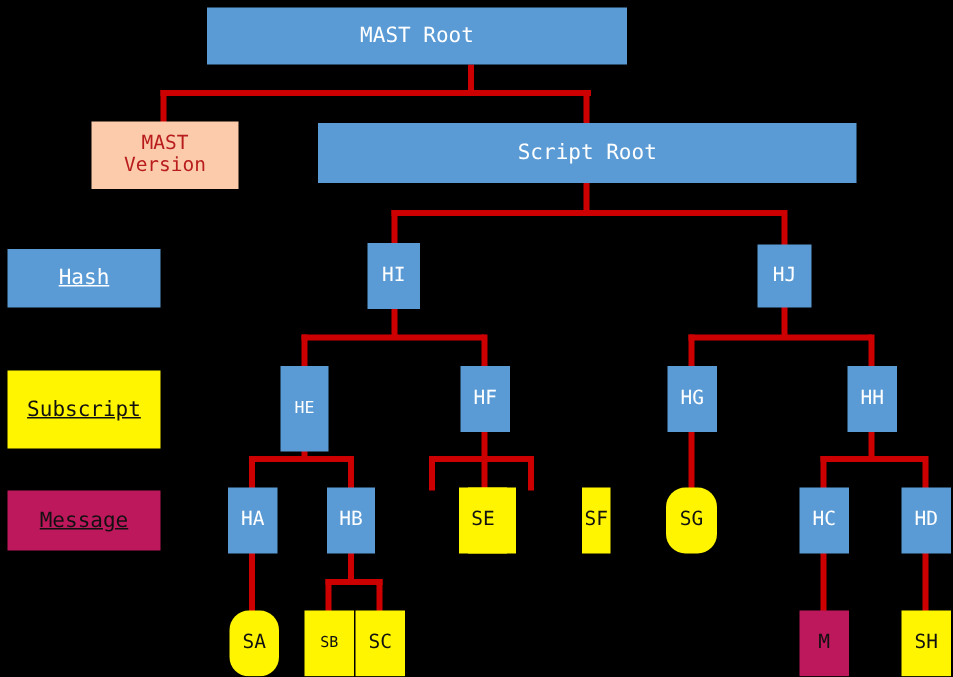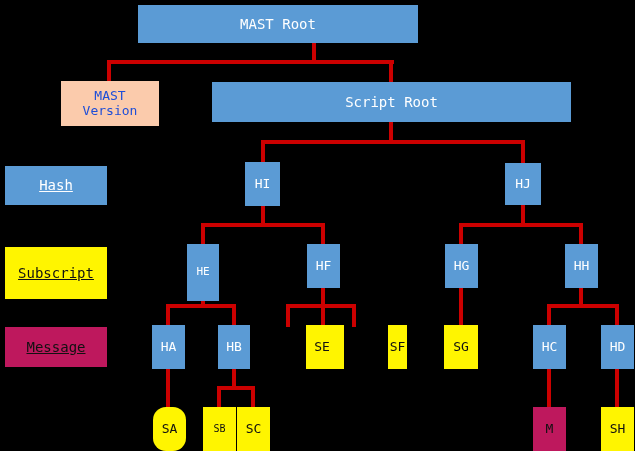--- a/index.html
+++ b/index.html
@@ -34,21 +34,21 @@
   .node.subscript {
     background: #FFF500;
     color: #111111;
   }
   .node.message {
     background: #be185d;
     color: #111111;
   }
   .node.version {
     background: #FBCBAC;
-    color: #1d4ed8;
+    color: #b91c1c;
   }
   .edge {
     position: absolute;
     background: #CC0000;
     z-index: 1;
   }
   .legend-box {
     position: absolute;
     box-sizing: border-box;
     display: flex;
@@ -110,21 +110,21 @@
       <div class="node hash" style="left: 505px; top: 163px; width: 36px; height: 42px; font-size: 13px;">HJ</div>
       <div class="node hash" style="left: 187px; top: 244px; width: 32px; height: 57px; font-size: 11px;">HE</div>
       <div class="node hash" style="left: 307px; top: 244px; width: 33px; height: 44px; font-size: 13px;">HF</div>
       <div class="node hash" style="left: 445px; top: 244px; width: 33px; height: 44px; font-size: 13px;">HG</div>
       <div class="node hash" style="left: 565px; top: 244px; width: 33px; height: 44px; font-size: 13px;">HH</div>
       <div class="node hash" style="left: 152px; top: 325px; width: 33px; height: 44px; font-size: 13px;">HA</div>
       <div class="node hash" style="left: 218px; top: 325px; width: 32px; height: 44px; font-size: 13px;">HB</div>
       <div class="node subscript" style="left: 272px; top: 325px; width: 32px; height: 44px; font-size: 13px; margin-left: 40px;">SD</div>
       <div class="node subscript" style="left: 306px; top: 325px; width: 32px; height: 44px; font-size: 13px;">SE</div>
       <div class="node subscript" style="left: 340px; top: 325px; width: 19px; height: 44px; font-size: 13px; margin-left: 48px;">SF</div>
-      <div class="node subscript" style="left: 444px; top: 325px; width: 34px; height: 44px; font-size: 13px;">SG</div>
+      <div class="node subscript" style="left: 444px; top: 325px; width: 34px; height: 44px; font-size: 13px; border-radius: 13px;">SG</div>
       <div class="node hash" style="left: 533px; top: 325px; width: 33px; height: 44px; font-size: 13px;">HC</div>
       <div class="node hash" style="left: 601px; top: 325px; width: 33px; height: 44px; font-size: 13px;">HD</div>
       <div class="node subscript" style="left: 153px; top: 407px; width: 33px; height: 44px; font-size: 13px; border-radius: 13px;">SA</div>
       <div class="node subscript" style="left: 203px; top: 407px; width: 33px; height: 44px; font-size: 10px;">SB</div>
       <div class="node subscript" style="left: 237px; top: 407px; width: 33px; height: 44px; font-size: 13px;">SC</div>
       <div class="node message" style="left: 533px; top: 407px; width: 33px; height: 44px; font-size: 13px;">M</div>
       <div class="node subscript" style="left: 601px; top: 407px; width: 33px; height: 44px; font-size: 13px;">SH</div>
     </div>
   <div id="legend-layer">
       <div class="legend-box node hash" style="left: 5px; top: 166px; width: 102px; height: 39px; font-size: 14px;">Hash</div>

